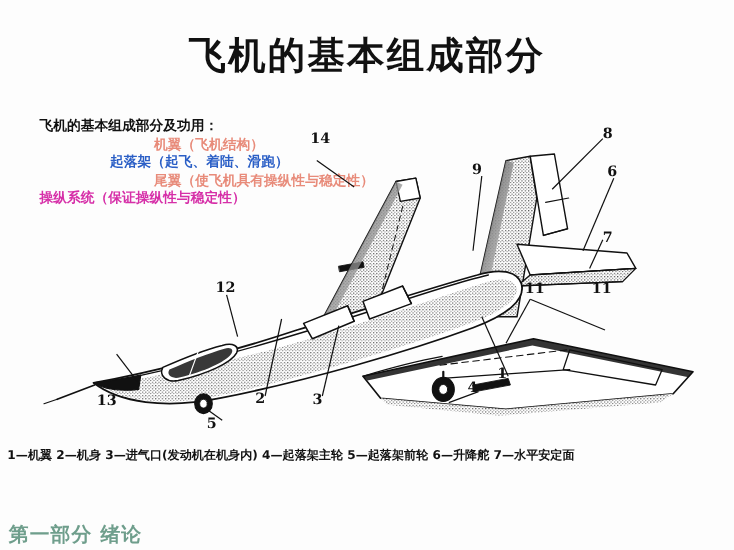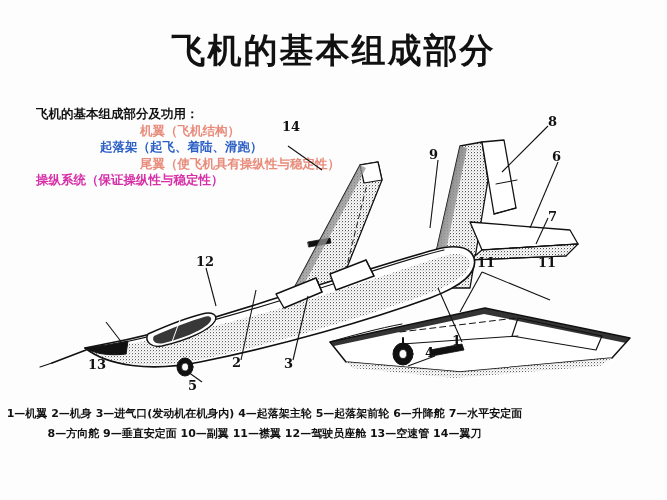--- a/index.html
+++ b/index.html
@@ -224,17 +224,17 @@
   <div class="callout" style="left:548px;top:115px;">8</div>
   <div class="callout" style="left:429px;top:148px;">9</div>
   <div class="callout" style="left:538px;top:256px;">11</div>
   <div class="callout" style="left:477px;top:256px;">11</div>
   <div class="callout" style="left:196px;top:255px;text-align:center;">12</div>
   <div class="callout" style="left:88px;top:310px;margin-top:48px;">13</div>
   <div class="callout" style="left:282px;top:120px;">14</div>
 
   <div id="legend">
     <div class="leg-line">1—机翼  2—机身  3—进气口(发动机在机身内)  4—起落架主轮  5—起落架前轮  6—升降舵  7—水平安定面</div>
-    <div class="leg-line">8—方向舵  9—垂直安定面  10—副翼  11—襟翼  12—驾驶员座舱  13—空速管  14—翼刀</div>
   </div>
 
+  <div id="footer">第一部分  绪论</div>
 
 </div>
 
 </body></html>

